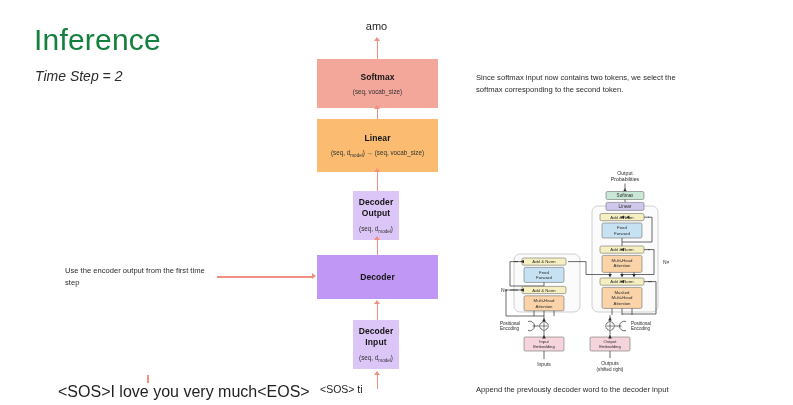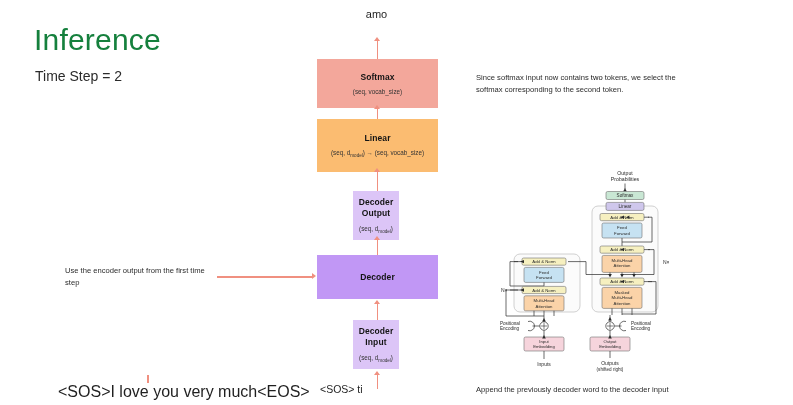--- a/index.html
+++ b/index.html
@@ -22,20 +22,21 @@
     font-weight: 300;
     letter-spacing: 0.2px;
     color: #15803d;
     line-height: 1.05;
   }
   #subtitle {
     left: 35px; top: 68px;
     font-size: 14px;
     font-weight: 300;
     color: #2b2b2b;
+    font-style: italic;
   }
 
   
   .pbox {
     box-sizing: border-box;
     display: flex;
     flex-direction: column;
     align-items: center;
     justify-content: center;
     text-align: center;
@@ -88,21 +89,21 @@
   }
   .arrowright {
     width: 0; height: 0;
     border-top: 3.4px solid transparent;
     border-bottom: 3.4px solid transparent;
     border-left: 4.6px solid #F09080;
   }
 
   
   #label-amo {
-    left: 0; top: 8px; width: 793px;
+    left: 0; top: 20px; width: 793px;
     text-align: center;
     font-size: 11px; color: #1f1f1f;
     font-weight: 300;
   }
   #label-amo span { position: relative; left: -20px; }
   #label-dec-in-tokens {
     left: 320px; top: 383px; width: 116px;
     text-align: left;
     font-size: 10.5px; color: #1f1f1f;
     font-weight: 300;

